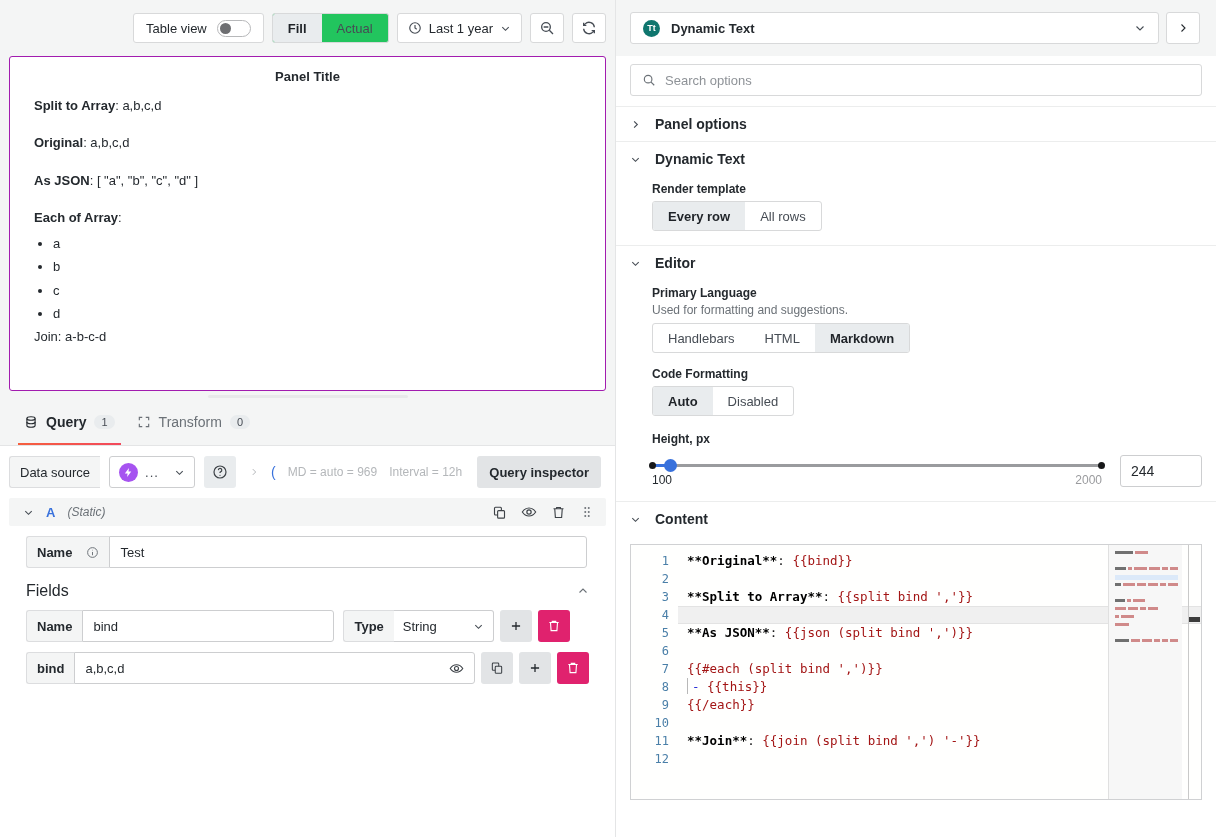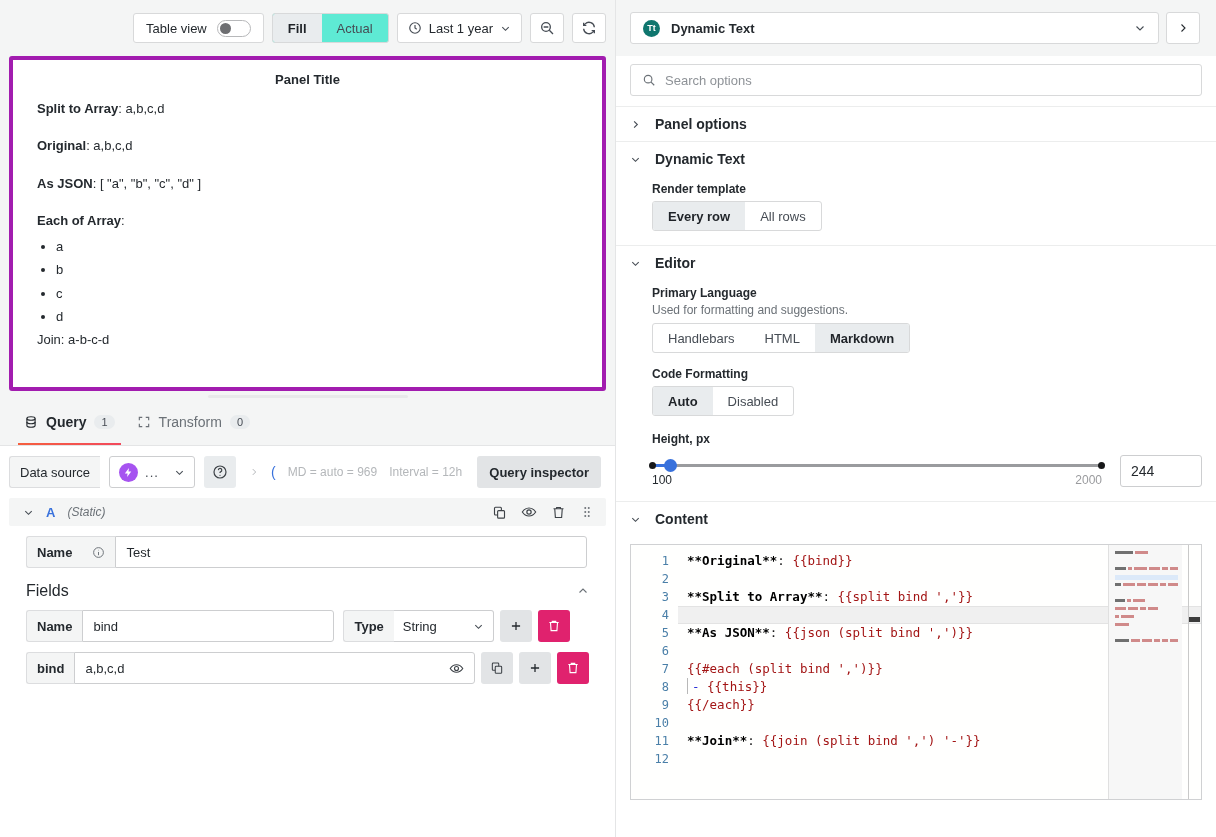--- a/index.html
+++ b/index.html
@@ -15,29 +15,29 @@
 
   
   .left { width:615px; height:837px; display:flex; flex-direction:column; background:#f4f5f5; }
 
   .toolbar { height:56px; display:flex; align-items:center; justify-content:flex-end; padding-right:9px; gap:8px; }
   .btn-box { background:#fff; border:1px solid #d8d9da; border-radius:3px; height:30px; display:flex; align-items:center; }
   .tableview { padding:0 12px; gap:10px; }
   .tableview .lbl { font-size:13px; color:#24292e; }
   .switch { width:34px; height:17px; border-radius:9px; border:1px solid #b7b8ba; background:#fff; position:relative; }
   .switch .knob { position:absolute; left:2px; top:2px; width:11px; height:11px; border-radius:50%; background:#6e6f72; }
-  .seg { border:1px solid #d8d9da; border-radius:3px; height:30px; display:flex; overflow:hidden; background:#5eead4; }
+  .seg { border:1px solid #d8d9da; border-radius:3px; height:30px; display:flex; overflow:hidden; background:#22c55e; }
   .seg div { padding:0 15px; display:flex; align-items:center; font-size:13px; color:#464c54; }
   .seg div.on { background:#e9ecee; color:#1f2328; font-weight:bold; }
   .timebtn { padding:0 10px; gap:7px; font-size:13px; color:#24292e; }
   .iconbtn { width:34px; justify-content:center; }
   svg { display:block; }
 
   .panel-preview {
-    margin:0 9px; background:#fff; border:4px solid #a21caf; border-radius:3px;
+    margin:0 9px; background:#fff; border:1px solid #a21caf; border-radius:3px;
     height:335px; position:relative; overflow:hidden;
   }
   .panel-title { text-align:center; font-size:13px; font-weight:bold; padding-top:12px; color:#24292e; }
   .panel-body { padding:14px 24px 0 24px; font-size:13px; color:#24292e; line-height:1.25; }
   .panel-body p { margin:0 0 21px 0; }
   .panel-body p.tight { margin-bottom:10px; }
   .panel-body b { font-weight:bold; }
   .panel-body ul { margin:0 0 0 0; padding-left:19px; list-style:disc; }
   .panel-body ul li { margin-bottom:7px; }
   .panel-body .join { margin-top:2px; }
@@ -59,21 +59,21 @@
   .help-btn { width:32px; height:32px; border-radius:3px; background:#e9ecee; display:flex; align-items:center; justify-content:center; margin-left:9px; }
   .opts { display:flex; align-items:center; gap:12px; margin-left:13px; color:#b4b7ba; font-size:12px; }
   .qi-btn { margin-left:auto; background:#e2e4e6; border-radius:3px; height:32px; display:flex; align-items:center; padding:0 12px; font-size:13px; font-weight:bold; color:#24292e; }
 
   .qrow-head { background:#f4f5f5; height:28px; display:flex; align-items:center; gap:12px; padding:0 12px 0 14px; margin:0 9px; border-radius:2px; }
   .qrow-head .refid { color:#3871dc; font-weight:bold; font-size:13px; }
   .qrow-head .static { color:#6b7177; font-style:italic; font-size:12px; }
   .qrow-actions { margin-left:auto; display:flex; align-items:center; gap:14px; }
 
   .field-line { display:flex; align-items:center; padding:10px 28px 0 26px; }
-  .inp-label { background:#f4f5f5; border:1px solid #dcdddf; border-right:none; border-radius:3px 0 0 3px; height:32px; display:flex; align-items:center; gap:20px; padding:0 10px; font-size:13px; font-weight:bold; color:#24292e; white-space:nowrap; }
+  .inp-label { background:#f4f5f5; border:1px solid #dcdddf; border-right:none; border-radius:3px 0 0 3px; height:32px; display:flex; align-items:center; gap:14px; padding:0 10px; font-size:13px; font-weight:bold; color:#24292e; white-space:nowrap; }
   .inp { border:1px solid #cdced0; border-radius:0 3px 3px 0; height:32px; flex:1; display:flex; align-items:center; padding:0 10px; font-size:13px; color:#24292e; background:#fff; }
 
   .section-head { display:flex; align-items:center; padding:14px 26px 0 26px; }
   .section-head .stitle { font-size:16px; color:#24292e; }
   .section-head .chev { margin-left:auto; color:#6b7177; }
 
   .row2 { display:flex; align-items:center; padding:10px 26px 0 26px; gap:0; }
   .mini-btn { width:32px; height:32px; border-radius:3px; background:#e2e4e6; display:flex; align-items:center; justify-content:center; margin-left:6px; }
   .del-btn { width:32px; height:32px; border-radius:3px; background:#e0226e; display:flex; align-items:center; justify-content:center; margin-left:6px; }
   .sel { border:1px solid #cdced0; border-radius:3px; height:32px; width:100px; display:flex; align-items:center; justify-content:space-between; padding:0 9px; font-size:13px; background:#fff; color:#24292e; }

